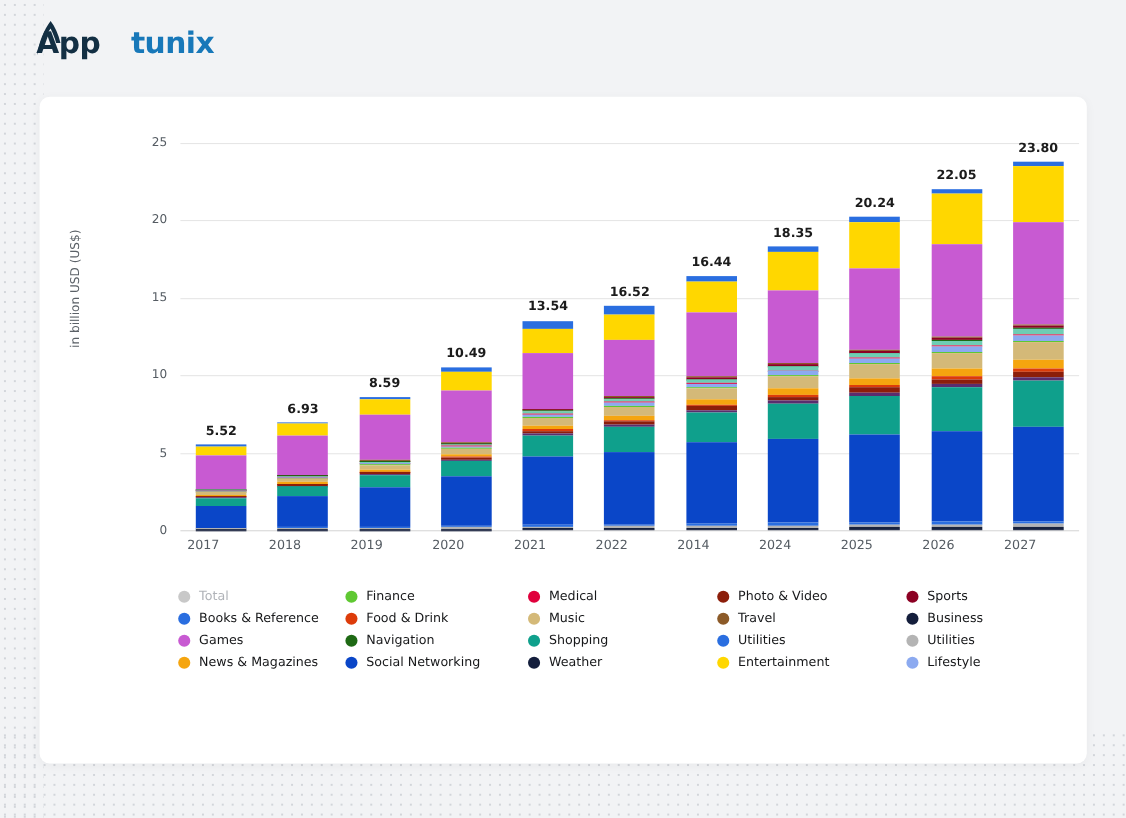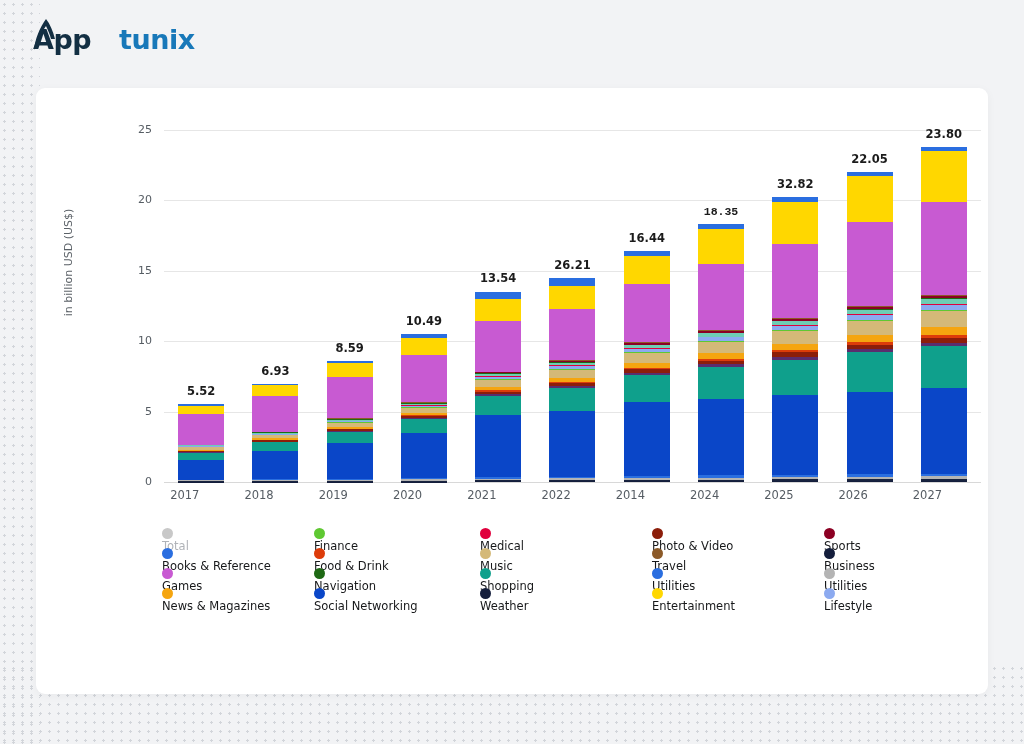--- a/index.html
+++ b/index.html
@@ -105,23 +105,23 @@
   }
   #legend {
     position: absolute;
     left: 126px; top: 440px;
     width: 800px;
     display: grid;
     grid-template-columns: 152px 166px 172px 172px 150px;
     row-gap: 0px;
   }
   .legend-item {
-    display: flex; align-items: flex-start;
+    display: flex; align-items: flex-end;
     height: 20px;
-    font-size: 11.5px; color: #17181a; flex-direction: column;
+    font-size: 11.5px; color: #17181a;
   }
   .legend-item.muted { color: #b0b3b8; }
   .legend-dot {
     width: 11px; height: 11px; border-radius: 50%;
     margin-right: 8px; flex: 0 0 auto;
   }
 </style>
 </head>
 <body>
 
@@ -285,21 +285,21 @@
             <div class="seg" title="Health &amp; Fitness" style="background: rgb(110, 205, 180); height: 1.11607%;"></div>
             <div class="seg" title="Navigation" style="background: rgb(30, 105, 20); height: 0.297619%;"></div>
             <div class="seg" title="Sports" style="background: rgb(140, 0, 35); height: 0.520833%;"></div>
             <div class="seg" title="Travel" style="background: rgb(140, 90, 40); height: 0.372024%;"></div>
             <div class="seg" title="Games" style="background: rgb(200, 90, 210); height: 26.7857%;"></div>
             <div class="seg" title="Entertainment" style="background: rgb(255, 215, 0); height: 11.1607%;"></div>
             <div class="seg" title="Utilities" style="background: rgb(42, 110, 224); height: 4.09226%;"></div>
           </div>
         </div>
         <div class="bar-col">
-          <div class="bar-total" style="bottom: 209.878px;">26.21</div>
+          <div class="bar-total" style="bottom: 209.878px;">16.52</div>
           <div class="bar-stack" style="height: 203.878px;">
             <div class="seg" title="Weather" style="background: rgb(20, 30, 60); height: 0.274348%;"></div>
             <div class="seg" title="Business" style="background: rgb(24, 35, 63); height: 0.685871%;"></div>
             <div class="seg" title="Education" style="background: rgb(180, 180, 180); height: 0.823045%;"></div>
             <div class="seg" title="Books &amp; Reference" style="background: rgb(42, 110, 224); height: 0.891632%;"></div>
             <div class="seg" title="Social Networking" style="background: rgb(10, 70, 200); height: 32.3731%;"></div>
             <div class="seg" title="Shopping" style="background: rgb(15, 160, 140); height: 10.9739%;"></div>
             <div class="seg" title="Productivity" style="background: rgb(90, 45, 110); height: 1.02881%;"></div>
             <div class="seg" title="Photo &amp; Video" style="background: rgb(140, 30, 10); height: 1.44033%;"></div>
             <div class="seg" title="Food &amp; Drink" style="background: rgb(221, 60, 10); height: 0.685871%;"></div>
@@ -337,21 +337,21 @@
             <div class="seg" title="Health &amp; Fitness" style="background: rgb(110, 205, 180); height: 1.27737%;"></div>
             <div class="seg" title="Navigation" style="background: rgb(30, 105, 20); height: 0.304136%;"></div>
             <div class="seg" title="Sports" style="background: rgb(140, 0, 35); height: 0.547445%;"></div>
             <div class="seg" title="Travel" style="background: rgb(140, 90, 40); height: 0.425791%;"></div>
             <div class="seg" title="Games" style="background: rgb(200, 90, 210); height: 25.2433%;"></div>
             <div class="seg" title="Entertainment" style="background: rgb(255, 215, 0); height: 12.1655%;"></div>
             <div class="seg" title="Utilities" style="background: rgb(42, 110, 224); height: 2.18978%;"></div>
           </div>
         </div>
         <div class="bar-col">
-          <div class="bar-total" style="bottom: 264.368px; font-family: Liberation Mono, monospace;">18.35</div>
+          <div class="bar-total" style="bottom: 264.368px;">18.35</div>
           <div class="bar-stack" style="height: 258.368px;">
             <div class="seg" title="Weather" style="background: rgb(20, 30, 60); height: 0.271003%;"></div>
             <div class="seg" title="Business" style="background: rgb(24, 35, 63); height: 0.650407%;"></div>
             <div class="seg" title="Education" style="background: rgb(180, 180, 180); height: 0.813008%;"></div>
             <div class="seg" title="Books &amp; Reference" style="background: rgb(42, 110, 224); height: 0.867209%;"></div>
             <div class="seg" title="Social Networking" style="background: rgb(10, 70, 200); height: 29.7019%;"></div>
             <div class="seg" title="Shopping" style="background: rgb(15, 160, 140); height: 12.1951%;"></div>
             <div class="seg" title="Productivity" style="background: rgb(90, 45, 110); height: 1.02981%;"></div>
             <div class="seg" title="Photo &amp; Video" style="background: rgb(140, 30, 10); height: 1.46341%;"></div>
             <div class="seg" title="Food &amp; Drink" style="background: rgb(221, 60, 10); height: 0.704607%;"></div>
@@ -363,21 +363,21 @@
             <div class="seg" title="Health &amp; Fitness" style="background: rgb(110, 205, 180); height: 1.35501%;"></div>
             <div class="seg" title="Navigation" style="background: rgb(30, 105, 20); height: 0.271003%;"></div>
             <div class="seg" title="Sports" style="background: rgb(140, 0, 35); height: 0.542005%;"></div>
             <div class="seg" title="Travel" style="background: rgb(140, 90, 40); height: 0.379404%;"></div>
             <div class="seg" title="Games" style="background: rgb(200, 90, 210); height: 25.4743%;"></div>
             <div class="seg" title="Entertainment" style="background: rgb(255, 215, 0); height: 13.5501%;"></div>
             <div class="seg" title="Utilities" style="background: rgb(42, 110, 224); height: 2.16802%;"></div>
           </div>
         </div>
         <div class="bar-col">
-          <div class="bar-total" style="bottom: 290.979px;">32.82</div>
+          <div class="bar-total" style="bottom: 290.979px;">20.24</div>
           <div class="bar-stack" style="height: 284.979px;">
             <div class="seg" title="Weather" style="background: rgb(20, 30, 60); height: 0.294118%;"></div>
             <div class="seg" title="Business" style="background: rgb(24, 35, 63); height: 0.637255%;"></div>
             <div class="seg" title="Education" style="background: rgb(180, 180, 180); height: 0.784314%;"></div>
             <div class="seg" title="Books &amp; Reference" style="background: rgb(42, 110, 224); height: 0.833333%;"></div>
             <div class="seg" title="Social Networking" style="background: rgb(10, 70, 200); height: 27.9412%;"></div>
             <div class="seg" title="Shopping" style="background: rgb(15, 160, 140); height: 12.5%;"></div>
             <div class="seg" title="Productivity" style="background: rgb(90, 45, 110); height: 1.02941%;"></div>
             <div class="seg" title="Photo &amp; Video" style="background: rgb(140, 30, 10); height: 1.47059%;"></div>
             <div class="seg" title="Food &amp; Drink" style="background: rgb(221, 60, 10); height: 0.735294%;"></div>

